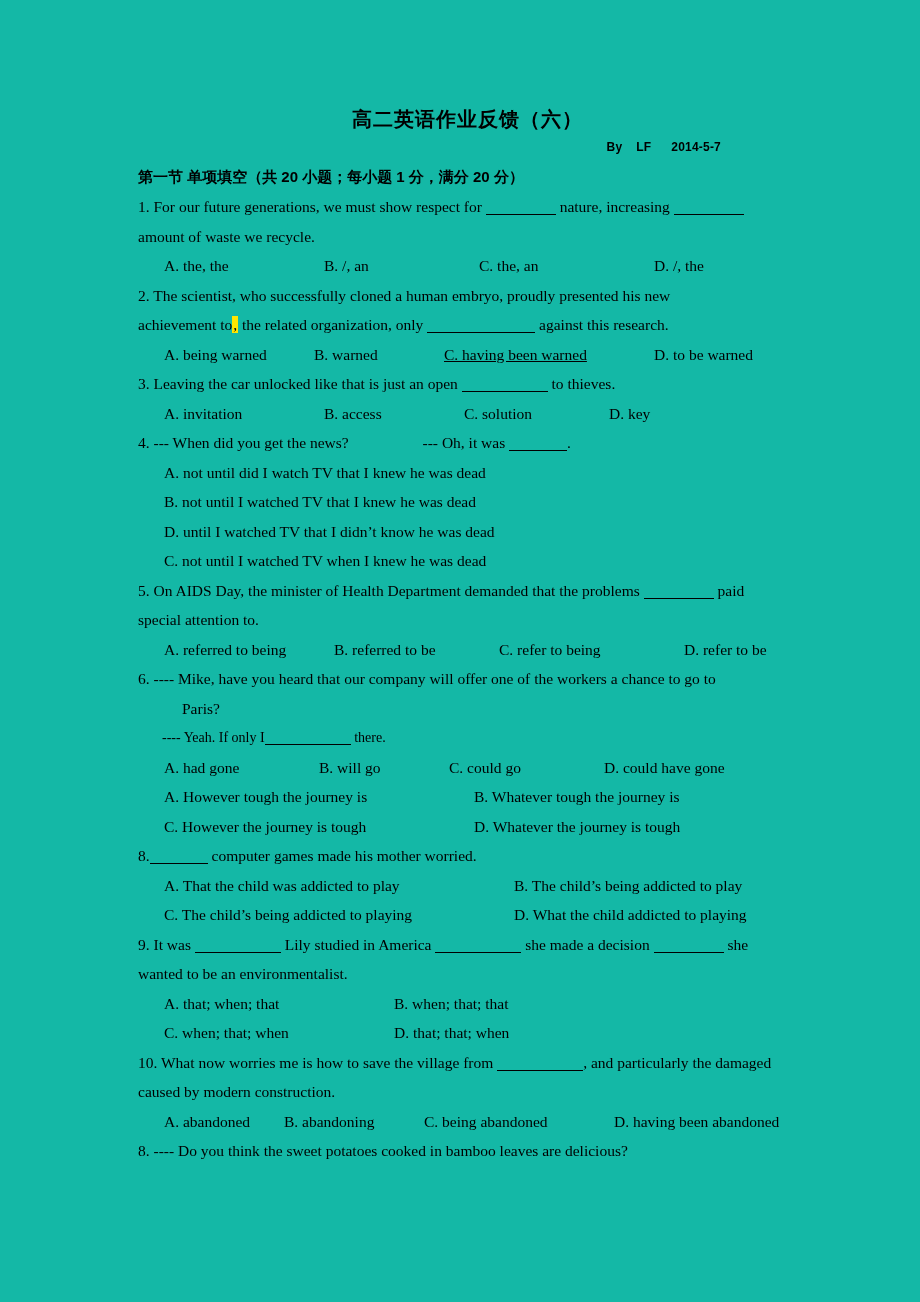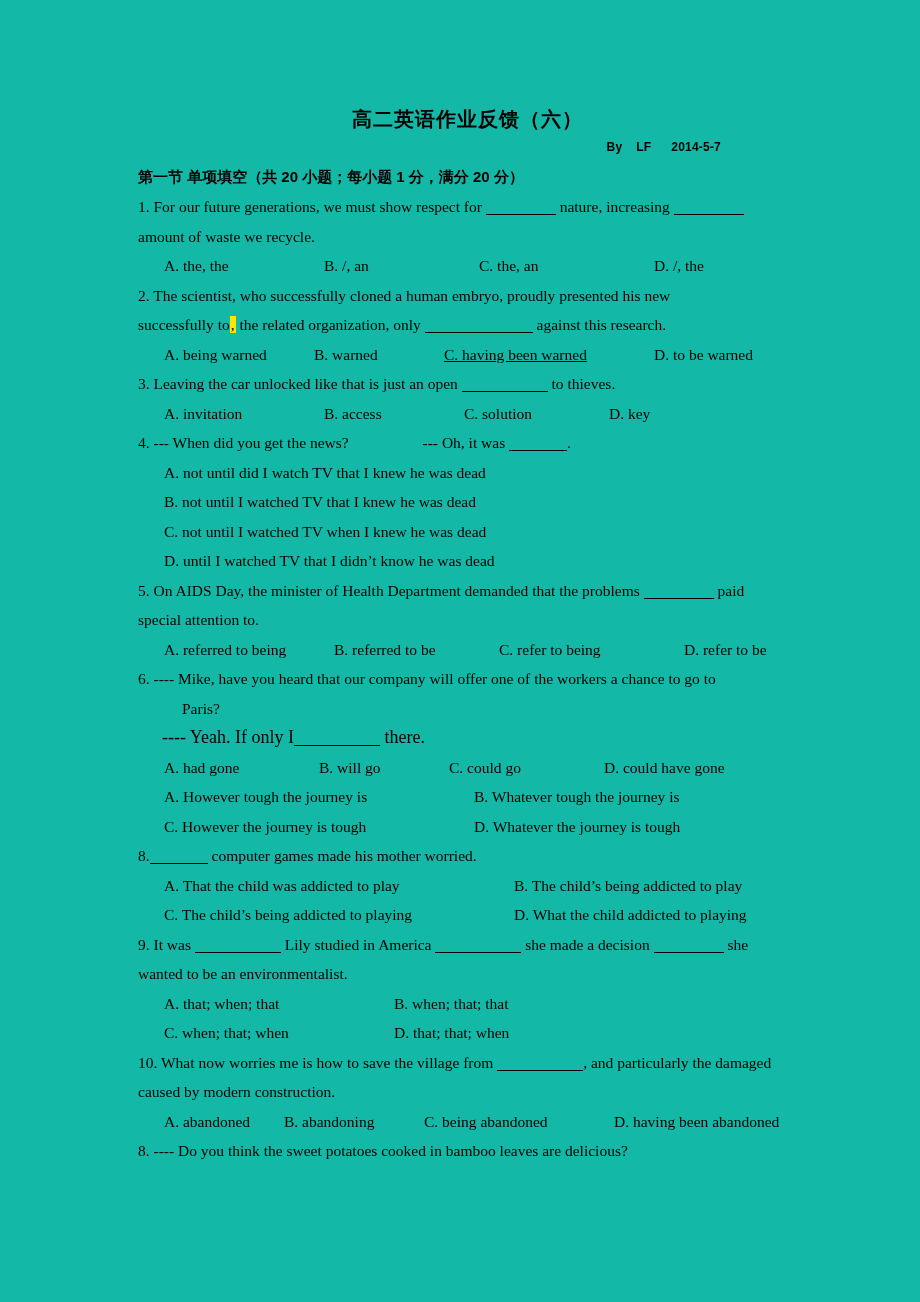--- a/index.html
+++ b/index.html
@@ -73,21 +73,21 @@
     margin: 0;
   }
   .stem.nojust { text-align: left; }
   .stem-cont {
     font-size: 15.5px;
     line-height: 29.5px;
     margin: 0;
     padding-left: 44px;
   }
   .dash-line {
-    font-size: 18px;
+    font-size: 14px;
     line-height: 29.5px;
     margin: 0;
     padding-left: 24px;
   }
 
   
   .opts {
     font-size: 15.5px;
     line-height: 29.5px;
     margin: 0;
@@ -164,21 +164,21 @@
         <span class="opt w160">A. the, the</span><span class="opt w155">B. /, an</span><span class="opt w175">C. the, an</span><span class="opt">D. /, the</span>
       </div>
     </div>
 
     <div class="q">
       <div class="stem">
         <span>2.</span>
         <span>The  scientist,  who  successfully  cloned  a  human  embryo,  proudly  presented  his  new</span>
       </div>
       <div class="stem nojust">
-        <span>successfully to</span><span class="hl-comma">,</span>
+        <span>achievement to</span><span class="hl-comma">,</span>
         <span>the related organization, only</span>
         <span class="blank bl-xxl"></span>
         <span>against this research.</span>
       </div>
       <div class="opts">
         <span class="opt w150">A. being warned</span><span class="opt w130">B. warned</span><span class="opt w210">C. having been warned</span><span class="opt">D. to be warned</span>
       </div>
     </div>
 
     <div class="q">
@@ -195,22 +195,22 @@
 
     <div class="q">
       <div class="stem nojust">
         <span>4.</span>
         <span>--- When did you get the news?</span>
         <span style="display:inline-block;width:70px"></span><span>--- Oh, it was</span>
         <span class="blank bl-md"></span><span>.</span>
       </div>
       <div class="opt-line">A. not until did I watch TV that I knew he was dead</div>
       <div class="opt-line">B. not until I watched TV that I knew he was dead</div>
+      <div class="opt-line">D. until I watched TV that I didn’t know he was dead</div>
       <div class="opt-line">C. not until I watched TV when I knew he was dead</div>
-      <div class="opt-line">D. until I watched TV that I didn’t know he was dead</div>
     </div>
 
     <div class="q">
       <div class="stem">
         <span>5.</span>
         <span>On AIDS Day, the minister of Health Department demanded that the problems</span>
         <span class="blank bl-lg"></span>
         <span>paid</span>
       </div>
       <div class="stem nojust">special attention to.</div>

